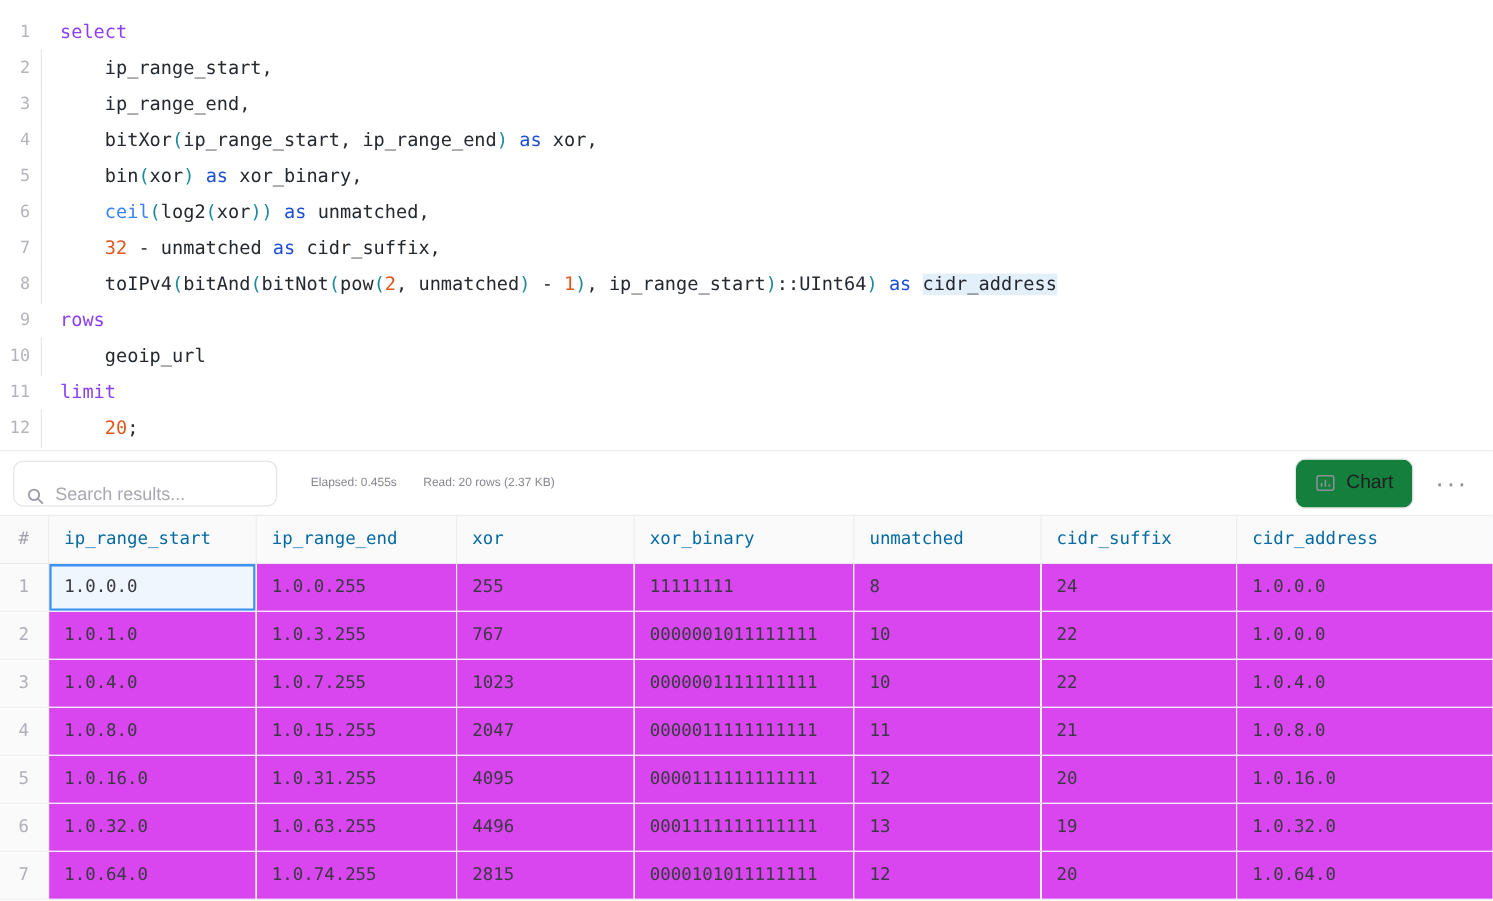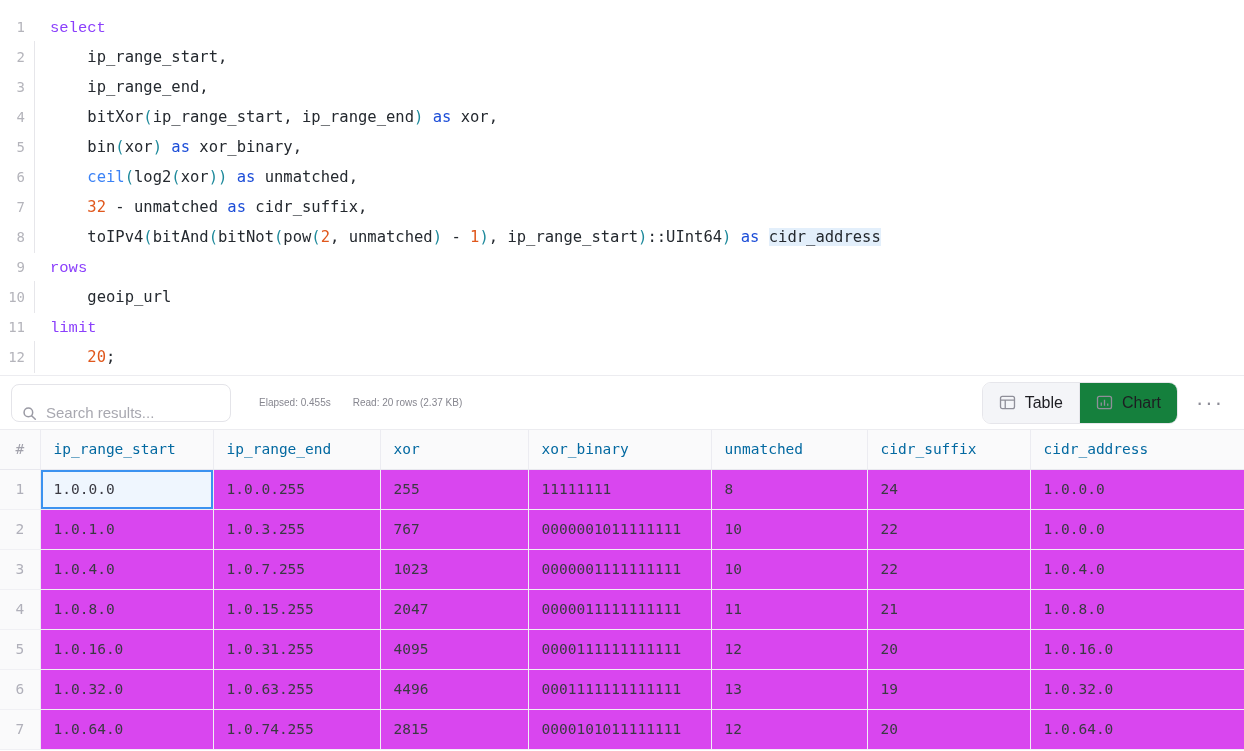--- a/index.html
+++ b/index.html
@@ -43,21 +43,21 @@
     color: #24292f;
     flex: 1;
   }
   .codecell.ind::before {
     content: "";
     position: absolute;
     left: 0; top: -1px; bottom: -1px;
     width: 1px;
     background: #e6e6ea;
   }
-  .kw   { color: #8b3ffc; font-family: Liberation Mono, monospace; }
+  .kw   { color: #8b3ffc; }
   .kw2  { color: #1d4ed8; }
   .fn   { color: #3b82f6; }
   .par  { color: #1f8a9c; }
   .num  { color: #e0581d; }
   .sel  { background: #e3effb; }
 
   
   .toolbar {
     height: 55px;
     border-top: 1px solid #ececf0;
@@ -196,30 +196,20 @@
         <circle cx="6.8" cy="6.8" r="4.6"></circle>
           <line x1="10.3" y1="10.3" x2="14.2" y2="14.2" stroke-linecap="round"></line>
       </svg>
     </span>
     <span class="search-text">Search results...</span>
   </div>
   <span class="meta">Elapsed: 0.455s</span>
   <span class="meta">Read: 20 rows (2.37 KB)</span>
   <span class="spacer"></span>
   <div class="viewtoggle">
-    <button class="viewbtn active">
-      <span class="vicon">
-        <svg viewBox="0 0 18 18" fill="none" stroke="currentColor" stroke-width="1.4">
-          <rect x="1.6" y="2.6" width="14.8" height="12.8" rx="2"></rect>
-          <line x1="1.6" y1="6.4" x2="16.4" y2="6.4"></line>
-            <line x1="6.6" y1="6.4" x2="6.6" y2="15.4"></line>
-        </svg>
-      </span>
-      <span>Table</span>
-    </button>
     <button class="viewbtn">
       <span class="vicon">
         <svg viewBox="0 0 18 18" fill="none" stroke="currentColor" stroke-width="1.4">
           <rect x="1.6" y="2.6" width="14.8" height="12.8" rx="2"></rect>
           <line x1="5.6" y1="12.4" x2="5.6" y2="9"></line>
             <line x1="9" y1="12.4" x2="9" y2="6.2"></line>
           <line x1="12.4" y1="12.4" x2="12.4" y2="10"></line>
         </svg>
       </span>
       <span>Chart</span>

